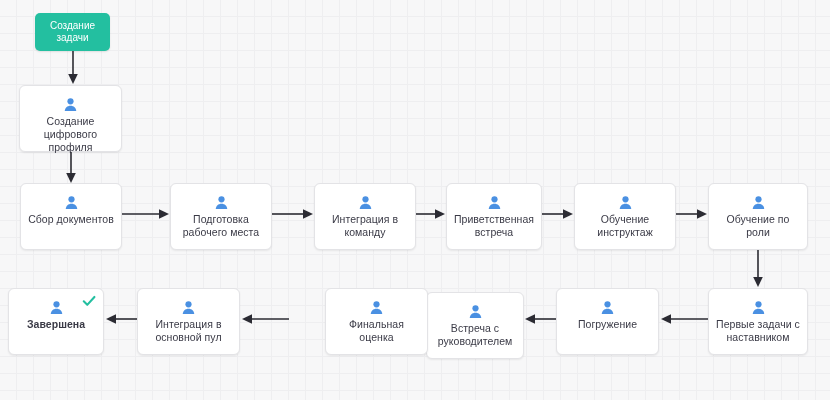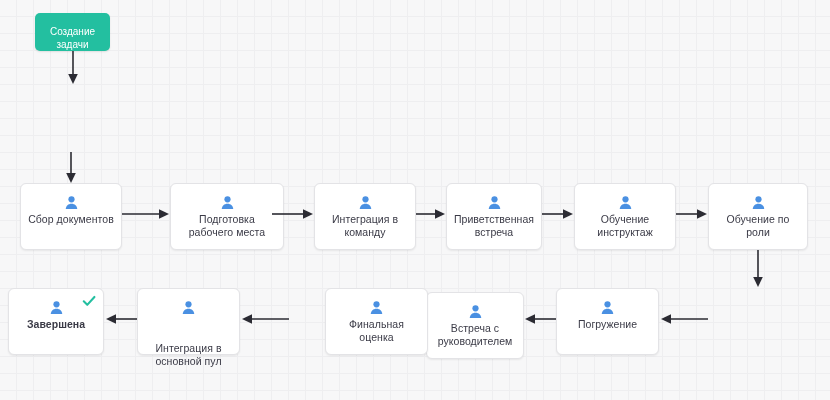--- a/index.html
+++ b/index.html
@@ -88,34 +88,43 @@
     position: absolute;
     line-height: 0;
   }
   .edge svg { display: block; }
 </style>
 </head>
 <body>
 
 <div id="canvas">
 
-  <div class="start-node" style="left:35px; top:13px; width:75px; height:38px;align-items:flex-end;">
+  <div class="start-node" style="left:35px; top:13px; width:75px; height:38px;">
     <div class="start-label">
       <span>Создание</span><br>
       <span>задачи</span>
     </div>
   </div>
 
   <div class="edge" style="left:65px; top:51px; width:16px; height:34px;">
     <svg width="16" height="34" viewBox="0 0 16 34">
       <line x1="8" y1="0" x2="8" y2="24" stroke="#2b2b33" stroke-width="1.6"></line>
       <polygon points="8,33 3.2,23 12.8,23" fill="#2b2b33"></polygon>
     </svg>
   </div>
 
+  <div class="node" style="left:19px; top:85px; width:103px; height:67px;">
+    <span class="person-icon">
+      <svg width="15" height="15" viewBox="0 0 16 16">
+        <circle cx="8" cy="4.6" r="3.3" fill="#4a90e2"></circle>
+        <path d="M1.9 15c0-3.4 2.7-5.7 6.1-5.7s6.1 2.3 6.1 5.7z" fill="#4a90e2"></path>
+      </svg>
+    </span>
+    <span class="node-label">Создание цифрового профиля</span>
+  </div>
 
   <div class="edge" style="left:63px; top:152px; width:16px; height:32px;">
     <svg width="16" height="32" viewBox="0 0 16 32">
       <line x1="8" y1="0" x2="8" y2="22" stroke="#2b2b33" stroke-width="1.6"></line>
       <polygon points="8,31 3.2,21 12.8,21" fill="#2b2b33"></polygon>
     </svg>
   </div>
 
   <div class="node" style="left:20px; top:183px; width:102px; height:67px;">
     <span class="person-icon">
@@ -127,21 +136,21 @@
     <span class="node-label">Сбор документов</span>
   </div>
 
   <div class="edge" style="left:122px; top:206px; width:48px; height:16px;">
     <svg width="48" height="16" viewBox="0 0 48 16">
       <line x1="0" y1="8" x2="38" y2="8" stroke="#2b2b33" stroke-width="1.6"></line>
       <polygon points="47,8 37,3.2 37,12.8" fill="#2b2b33"></polygon>
     </svg>
   </div>
 
-  <div class="node" style="left:170px; top:183px; width:114px; height:67px;border-radius:6px;">
+  <div class="node" style="left:170px; top:183px; width:102px; height:67px;border-radius:6px;">
     <span class="person-icon">
       <svg width="15" height="15" viewBox="0 0 16 16">
         <circle cx="8" cy="4.6" r="3.3" fill="#4a90e2"></circle>
         <path d="M1.9 15c0-3.4 2.7-5.7 6.1-5.7s6.1 2.3 6.1 5.7z" fill="#4a90e2"></path>
       </svg>
     </span>
     <span class="node-label">Подготовка рабочего места</span>
   </div>
 
   <div class="edge" style="left:272px; top:206px; width:42px; height:16px;">
@@ -212,20 +221,29 @@
     <span class="node-label">Обучение по роли</span>
   </div>
 
   <div class="edge" style="left:750px; top:250px; width:16px; height:38px;">
     <svg width="16" height="38" viewBox="0 0 16 38">
       <line x1="8" y1="0" x2="8" y2="28" stroke="#2b2b33" stroke-width="1.6"></line>
       <polygon points="8,37 3.2,27 12.8,27" fill="#2b2b33"></polygon>
     </svg>
   </div>
 
+  <div class="node" style="left:708px; top:288px; width:100px; height:67px;">
+    <span class="person-icon">
+      <svg width="15" height="15" viewBox="0 0 16 16">
+        <circle cx="8" cy="4.6" r="3.3" fill="#4a90e2"></circle>
+        <path d="M1.9 15c0-3.4 2.7-5.7 6.1-5.7s6.1 2.3 6.1 5.7z" fill="#4a90e2"></path>
+      </svg>
+    </span>
+    <span class="node-label">Первые задачи с наставником</span>
+  </div>
 
   <div class="edge" style="left:660px; top:311px; width:48px; height:16px;">
     <svg width="48" height="16" viewBox="0 0 48 16">
       <line x1="10" y1="8" x2="48" y2="8" stroke="#2b2b33" stroke-width="1.6"></line>
       <polygon points="1,8 11,3.2 11,12.8" fill="#2b2b33"></polygon>
     </svg>
   </div>
 
   <div class="node" style="left:556px; top:288px; width:103px; height:67px;">
     <span class="person-icon">
@@ -271,21 +289,21 @@
     <span class="node-label">Финальная оценка</span>
   </div>
 
   <div class="edge" style="left:241px; top:311px; width:48px; height:16px;">
     <svg width="48" height="16" viewBox="0 0 48 16">
       <line x1="10" y1="8" x2="48" y2="8" stroke="#2b2b33" stroke-width="1.6"></line>
       <polygon points="1,8 11,3.2 11,12.8" fill="#2b2b33"></polygon>
     </svg>
   </div>
 
-  <div class="node" style="left:137px; top:288px; width:103px; height:67px;gap:24px;">
+  <div class="node" style="left:137px; top:288px; width:103px; height:67px;">
     <span class="person-icon">
       <svg width="15" height="15" viewBox="0 0 16 16">
         <circle cx="8" cy="4.6" r="3.3" fill="#4a90e2"></circle>
         <path d="M1.9 15c0-3.4 2.7-5.7 6.1-5.7s6.1 2.3 6.1 5.7z" fill="#4a90e2"></path>
       </svg>
     </span>
     <span class="node-label">Интеграция в основной пул</span>
   </div>
 
   <div class="edge" style="left:105px; top:311px; width:32px; height:16px;">

